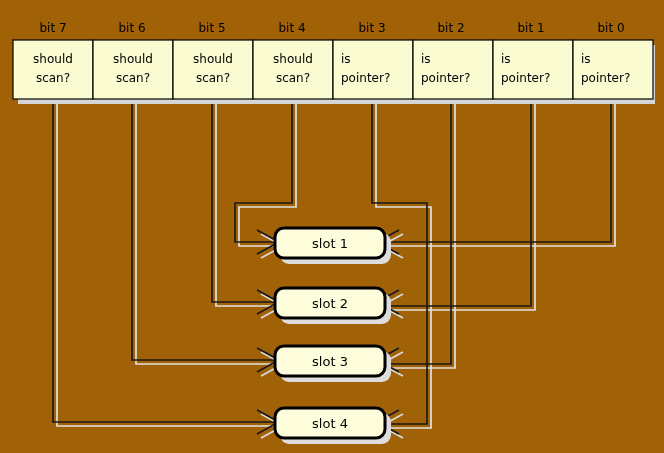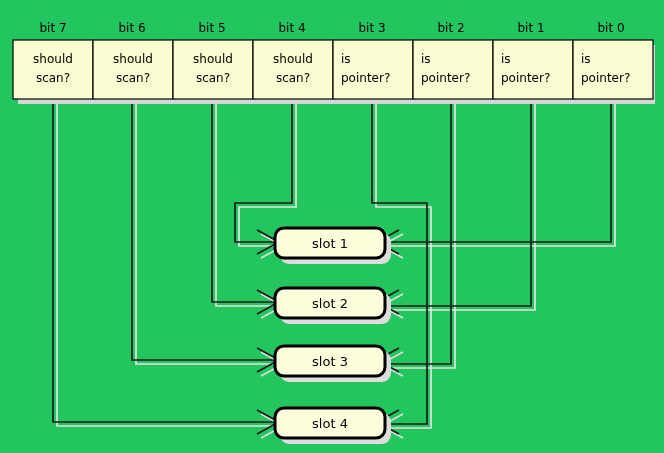--- a/index.html
+++ b/index.html
@@ -4,21 +4,21 @@
 <style>
   html, body {
     margin: 0;
     padding: 0;
     background: #ffffff;
   }
   #page {
     position: relative;
     width: 664px;
     height: 453px;
-    background: #22c55e;
+    background: #a16207;
     font-family: "DejaVu Sans", sans-serif;
     overflow: hidden;
   }
   #diagram {
     position: absolute;
     left: 0;
     top: 0;
     width: 664px;
     height: 453px;
   }

